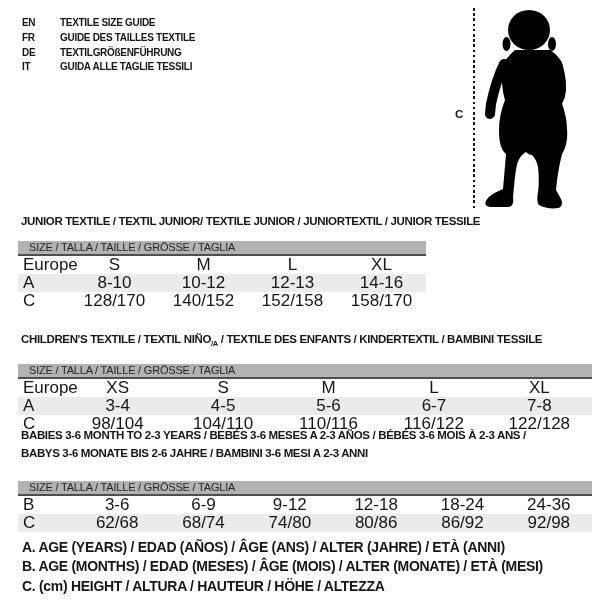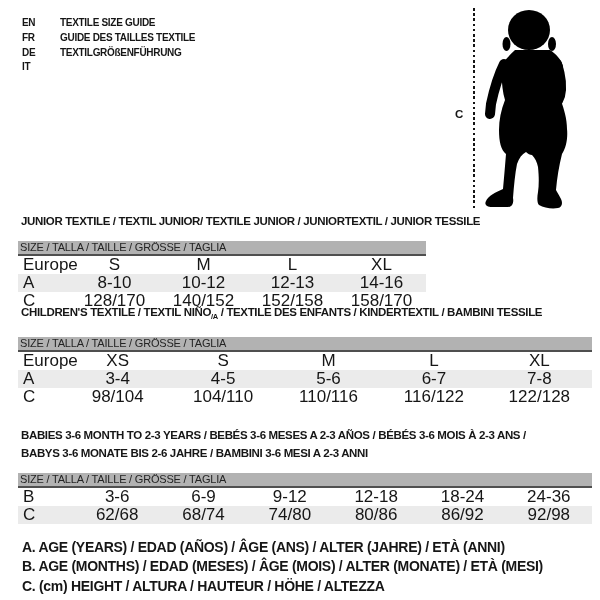--- a/index.html
+++ b/index.html
@@ -15,28 +15,28 @@
   
   .dash-line {
     position:absolute; left:473px; top:8px; width:2px; height:201px;
     background:repeating-linear-gradient(to bottom,#141414 0px,#141414 2.6px,transparent 2.6px,transparent 5.2px);
   }
   .c-label { position:absolute; left:455px; top:108px; font-size:11.5px; font-weight:700; }
   .baby-svg { position:absolute; left:482px; top:2px; }
   
   .tbl { position:absolute; left:18px; }
   .t1 { top:215px; width:408px; }
-  .t2 { top:306px; width:574px; }
+  .t2 { top:333px; width:574px; }
   .t3 { top:426px; width:574px; }
   .tbl-title { font-size:11.5px; font-weight:700; letter-spacing:-0.35px; line-height:12px; padding-left:3px; margin-bottom:14px; white-space:nowrap; }
-  .t3 .tbl-title { line-height:18px; margin-bottom:11px; }
+  .t3 .tbl-title { line-height:18px; margin-bottom:19px; }
   .title-sub { font-size:7.5px; vertical-align:-3px; }
   .size-bar {
     background:#b2b2b2; height:15px; line-height:13px; font-size:11px; color:#242424;
-    padding-left:2px; border-bottom:2px solid #4f4f4f; letter-spacing:-0.2px;
+    padding-left:11px; border-bottom:2px solid #4f4f4f; letter-spacing:-0.2px;
   }
   .row { display:flex; height:18px; align-items:center; font-size:17px; }
   .row.shaded { background:#ebebeb; }
   .lbl { padding-left:5px; }
   .t1 .lbl { width:52px; } .t2 .lbl { width:47px; } .t3 .lbl { width:56px; }
   .cell { flex:1; text-align:center; }
   
   .footnotes { position:absolute; left:22px; top:538px; }
   .footnote { font-size:14px; font-weight:700; letter-spacing:-0.3px; line-height:19.4px; white-space:nowrap; }
 </style>
@@ -51,20 +51,21 @@
   <div class="lang-row">
     <span class="lang-code">FR</span>
     <span class="lang-label">GUIDE DES TAILLES TEXTILE</span>
   </div>
   <div class="lang-row">
     <span class="lang-code">DE</span>
     <span class="lang-label">TEXTILGRÖßENFÜHRUNG</span>
   </div>
   <div class="lang-row">
     <span class="lang-code">IT</span>
+    <span class="lang-label">GUIDA ALLE TAGLIE TESSILI</span>
   </div>
 </div>
 
 <div class="dash-line"></div>
 <div class="c-label">C</div>
 <svg class="baby-svg" width="92" height="210" viewBox="0 0 92 210">
   <g fill="#000000" stroke="none">
     <path d="M33,48 C27,54 22,58 20,64 C19,74 20,88 23,98 C19,108 17,118 17,128 C17,140 19,148 24,152 C23,164 22,176 21,187 C14,190 6,194 4,199 C2,203 5,205 10,205 L26,205 C30,205 32,201 31,196 C32,183 33,172 35,162 C37,156 40,152 44,150 C46,152 48,153 50,153 C53,156 55,160 56,165 C57,175 57,183 56,190 C55,196 55,201 57,203 C62,206 70,207 76,206 C80,205 81,201 79,197 C77,193 75,190 74,188 C75,176 77,164 80,152 C84,146 86,136 85,127 C85,117 82,107 79,99 C81,90 82,76 81,64 C79,57 74,52 68,48 Z"></path>
     <ellipse cx="24.5" cy="42" rx="4" ry="7"></ellipse>
     <ellipse cx="70" cy="42" rx="4" ry="7"></ellipse>

